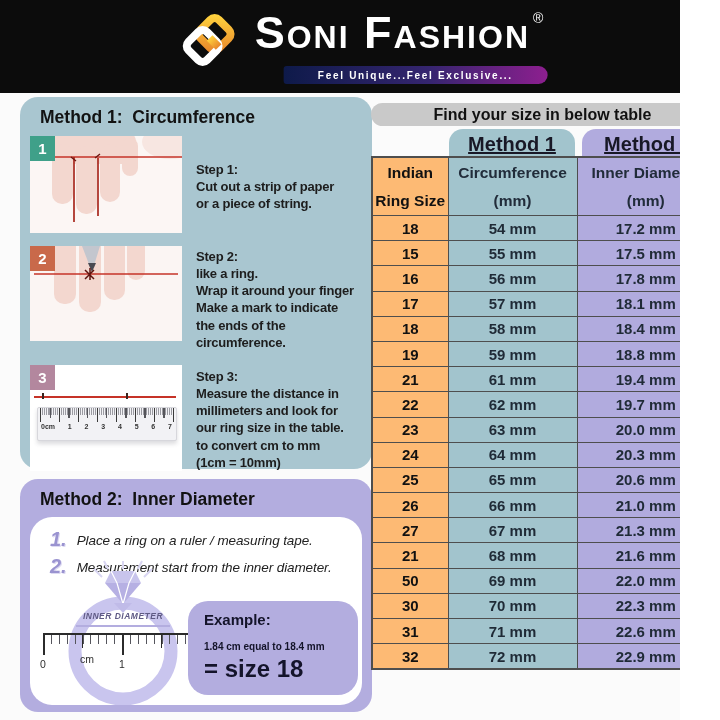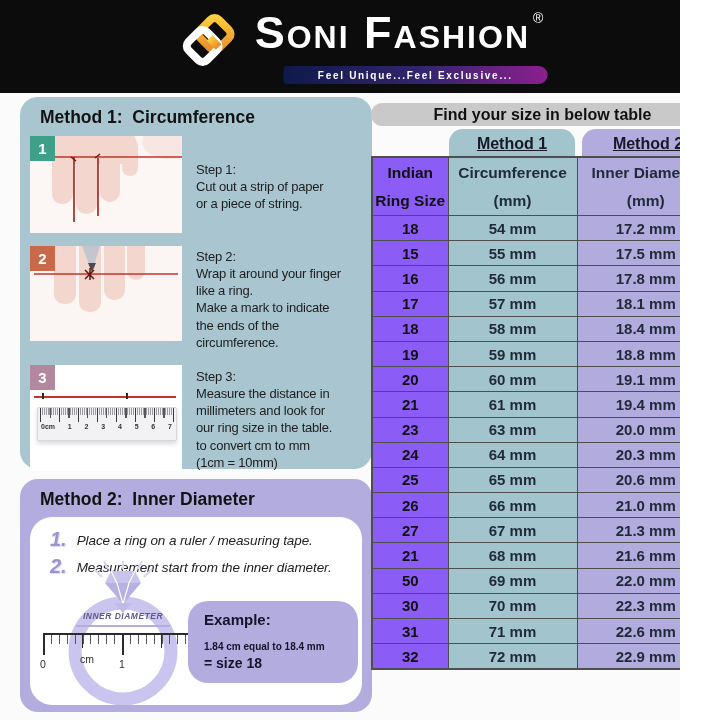--- a/index.html
+++ b/index.html
@@ -24,21 +24,21 @@
   .panel-title{font-size:17.5px;font-weight:bold;color:#121212;padding:10px 0 4px 20px;white-space:pre-wrap}
 
   .step-row{display:flex;margin:4px 10px 0 10px}
   .step-row-2{margin-top:13px}
   .step-row-3{margin-top:14px}
   .photo{position:relative;flex:none;width:152px;background:#fcf6f4;overflow:hidden}
   .photo-1{height:97px}.photo-2{height:95px}.photo-3{height:106px;background:#ffffff}
   .badge{position:absolute;top:0;left:0;width:25px;height:25px;color:#fff;font-size:15px;
          font-weight:bold;text-align:center;line-height:25px}
   .badge-1{background:#3fa089}.badge-2{background:#c9694a}.badge-3{background:#b3879e}
-  .step-text{padding:2px 0 0 14px;font-size:13px;font-weight:normal;color:#1d1d1d;line-height:1.32;letter-spacing:-0.2px}
+  .step-text{padding:2px 0 0 14px;font-size:13px;font-weight:bold;color:#1d1d1d;line-height:1.32;letter-spacing:-0.2px}
   .step-row-1 .step-text{padding-top:25px}
   .step-row-3 .step-text{padding-top:3px}
 
   
   .string-red{position:absolute;left:4px;top:31px;width:142px;height:2px;background:#c63328}
   .string-mark{position:absolute;top:28px;width:2px;height:6px;background:#3a241f}
   .m1-ruler{position:absolute;left:7px;top:42px;width:138px;height:32px;background:#f2f2f5;
             border:1px solid #d7d7dc;border-radius:2px;box-shadow:0 3px 4px rgba(60,60,80,.18)}
   .m1-ruler .ticks{position:absolute;left:2px;right:2px;top:0;height:15px;
       background-image:
@@ -68,36 +68,36 @@
         repeating-linear-gradient(90deg,#2b2b2b 0 1px,transparent 1px 39.5px),
         repeating-linear-gradient(90deg,#55555c 0 1px,transparent 1px 7.9px);
       background-size:100% 20px,100% 13px,100% 9px;background-repeat:no-repeat}
   .ring-nums span{position:absolute;font-size:10.5px;color:#2e2e2e}
   .rn-0{left:6px;top:99px}.rn-cm{left:46px;top:94px;font-size:12px}.rn-1{left:85px;top:99px}.rn-2{left:162px;top:99px}
 
   .example-box{position:absolute;right:4px;top:84px;width:170px;background:#b3addf;border-radius:20px;
                padding:10px 10px 12px 16px;box-sizing:border-box}
   .ex-title{font-size:15px;font-weight:bold;color:#14142a}
   .ex-line1{font-size:10px;font-weight:bold;color:#14142a;margin-top:13px;white-space:nowrap}
-  .ex-line2{font-size:14px;font-weight:bold;color:#14142a;margin-top:3px}
+  .ex-line2{font-size:24px;font-weight:bold;color:#14142a;margin-top:3px}
 
   
   .right-col{position:absolute;left:371px;top:103px;width:343px}
   .find-pill{height:23px;background:#c9c9c9;border-radius:12px;text-align:center;
              font-size:16px;font-weight:bold;color:#111;line-height:24px;margin-bottom:3px}
   .tabs-row{display:flex;margin-left:78px;height:27px}
-  .tab{border-radius:14px 14px 0 0;text-align:center;font-size:16px;font-weight:bold;color:#181826;line-height:30px}
+  .tab{border-radius:14px 14px 0 0;text-align:center;font-size:20px;font-weight:bold;color:#181826;line-height:30px}
   .tab-m1{width:126px;background:#a2c4cd;margin-right:7px}
   .tab-m2{width:132px;background:#b1abde}
   .tab .u{text-decoration:underline}
 
   table.size-table{border-collapse:collapse;width:343px;table-layout:fixed;border:2px solid #4e4e4e}
   .size-table th,.size-table td{border:1px solid #4e4e4e;text-align:center;padding:0}
   .size-table thead th{height:57px;font-size:15.5px;line-height:1.75}
-  .col-size{background:#8b5cf6;color:#111;font-weight:bold}
+  .col-size{background:#fdba74;color:#111;font-weight:bold}
   .col-circ{background:#a2c4cd;color:#212c3a}
   .col-diam{background:#b1abde;color:#212c3a}
   .size-table thead .col-circ,.size-table thead .col-diam{font-weight:bold}
   .size-table tbody td{height:24.2px;font-size:15px;font-weight:bold}
   .size-table tbody .col-circ,.size-table tbody .col-diam{color:#1f2a36}
 </style>
 </head>
 <body>
 
 <div class="page">
@@ -163,22 +163,22 @@
           </g>
           <polygon points="52,0 70,0 62,26" fill="#c3c6ce"></polygon>
           <polygon points="58,17 62,26 66,17" fill="#4a4a52"></polygon>
           <path d="M4 28 H148" stroke="#c63328" stroke-width="1.7" fill="none"></path>
           <path d="M55 24 l9 9 M64 24 l-9 9 M60 22 v12" stroke="#5f140f" stroke-width="1.5" fill="none"></path>
         </svg>
         <div class="badge badge-2">2</div>
       </div>
       <div class="step-text">
         <div>Step 2:</div>
+        <div>like a ring.</div>
         <div>Wrap it around your finger</div>
-        <div>like a ring.</div>
         <div>Make a mark to indicate</div>
         <div>the ends of the</div>
         <div>circumference.</div>
       </div>
     </div>
 
     <div class="step-row step-row-3">
       <div class="photo photo-3">
         <div class="string-red"></div>
         <div class="string-mark" style="left:12px"></div>
@@ -307,30 +307,30 @@
             <td class="col-size">18</td>
             <td class="col-circ">58 mm</td>
             <td class="col-diam">18.4 mm</td>
           </tr>
           <tr>
             <td class="col-size">19</td>
             <td class="col-circ">59 mm</td>
             <td class="col-diam">18.8 mm</td>
           </tr>
           <tr>
-            <td class="col-size">20</td>
-            <td class="col-circ">60 mm</td>
-            <td class="col-diam">19.1 mm</td>
-          </tr>
-          <tr>
             <td class="col-size">21</td>
             <td class="col-circ">61 mm</td>
             <td class="col-diam">19.4 mm</td>
           </tr>
           <tr>
+            <td class="col-size">22</td>
+            <td class="col-circ">62 mm</td>
+            <td class="col-diam">19.7 mm</td>
+          </tr>
+          <tr>
             <td class="col-size">23</td>
             <td class="col-circ">63 mm</td>
             <td class="col-diam">20.0 mm</td>
           </tr>
           <tr>
             <td class="col-size">24</td>
             <td class="col-circ">64 mm</td>
             <td class="col-diam">20.3 mm</td>
           </tr>
           <tr>

